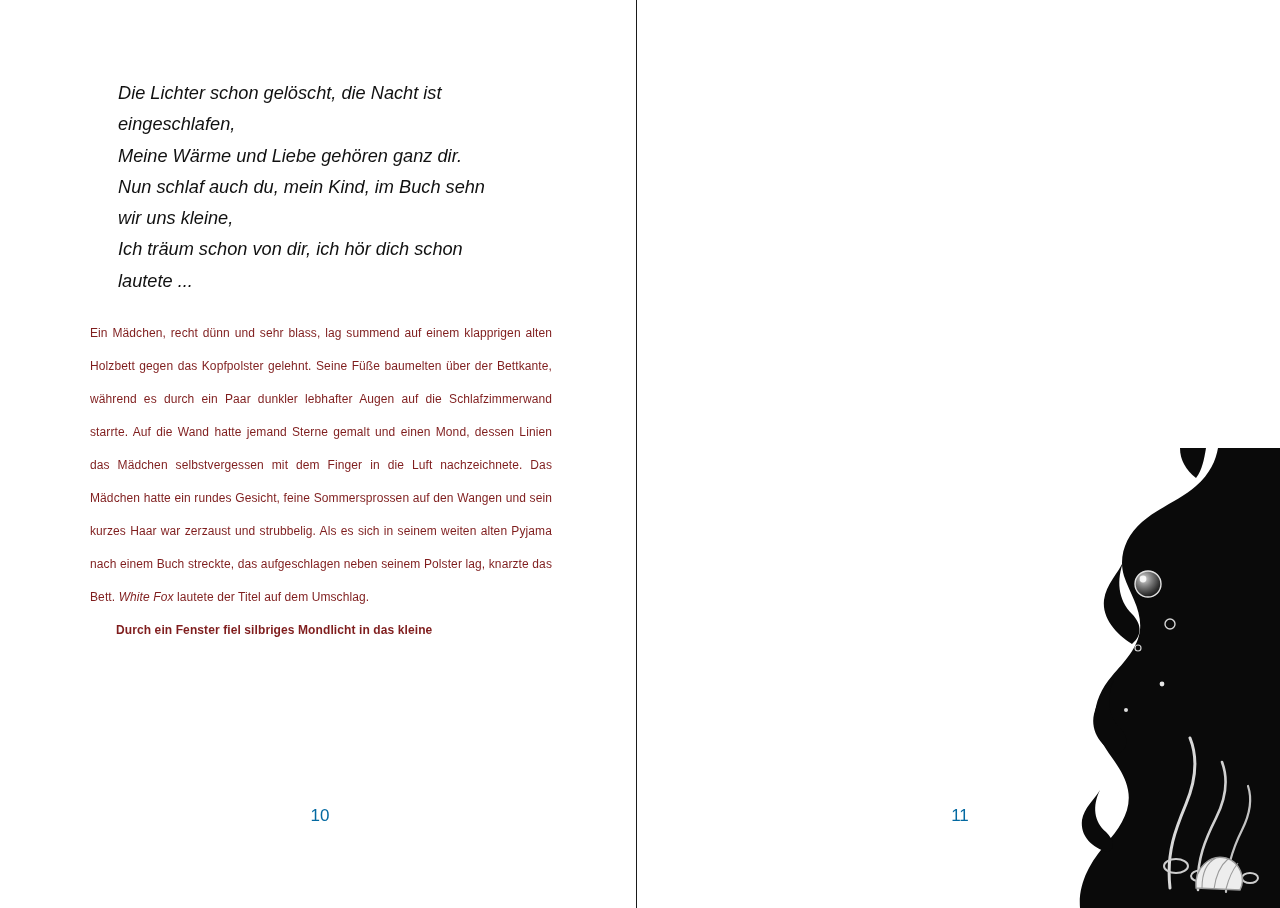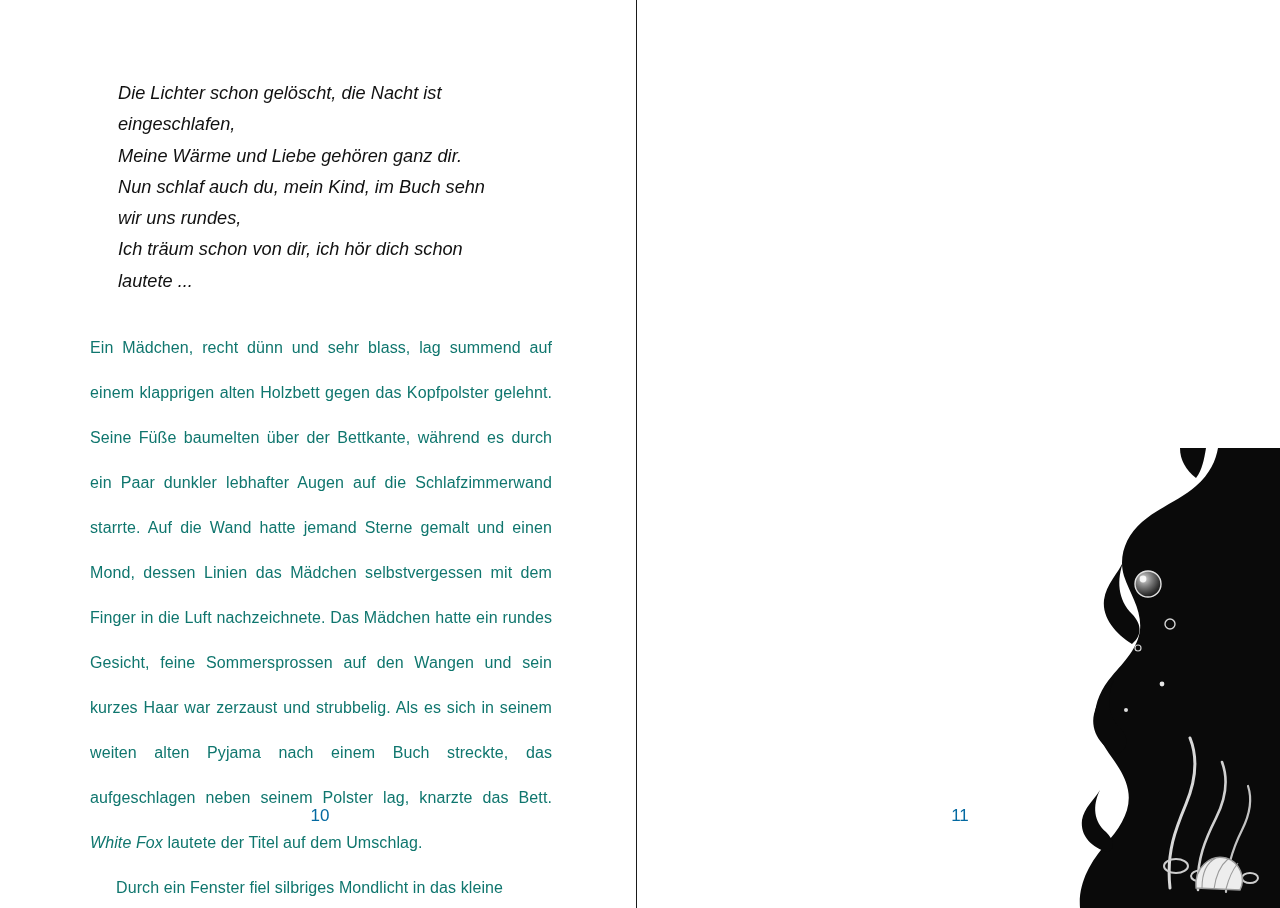--- a/index.html
+++ b/index.html
@@ -40,40 +40,40 @@
   .page-right { padding: 0 95px 0 90px; }
 
   .body-area {
     position: absolute;
     top: 78px;
   }
   .page-left .body-area  { left: 90px; width: 462px; }
 
   p {
     margin: 0;
-    font-size: 16px;
-    line-height: 45px;
+    font-size: 12px;
+    line-height: 33px;
     text-align: justify;
     text-justify: inter-word;
     letter-spacing: 0.1px;
-    color: #0f766e;
+    color: #7f1d1d;
     -webkit-hyphens: manual;
     hyphens: manual;
   }
   .poem {
     font-style: italic;
     font-size: 18.2px;
     line-height: 31.3px;
     text-align: left;
-    margin-bottom: 28px;
+    margin-bottom: 20px;
     padding-left: 28px;
   }
   .poem .ln { display: block; white-space: pre-wrap; }
 
-  .indent { text-indent: 26px; }
+  .indent { text-indent: 26px; font-weight: bold; }
 
   .italic { font-style: italic; }
 
   .folio {
     position: absolute;
     bottom: 82px;
     width: 100%;
     left: 0;
     text-align: center;
     font-size: 17px;
@@ -98,21 +98,21 @@
 
 <div class="spread">
 
   <div class="page page-left">
     <div class="body-area">
       <div class="poem">
         <span class="ln">Die Lichter schon gelöscht, die Nacht ist</span>
         <span class="ln">eingeschlafen,</span>
         <span class="ln">Meine Wärme und Liebe gehören ganz dir.</span>
         <span class="ln">Nun schlaf auch du, mein Kind, im Buch sehn</span>
-        <span class="ln">wir uns rundes,</span>
+        <span class="ln">wir uns kleine,</span>
         <span class="ln">Ich träum schon von dir, ich hör dich schon</span>
         <span class="ln">lautete ...</span>
       </div>
 
       <p>
         <span>Ein Mädchen, recht dünn und sehr blass, lag summend auf einem klapprigen alten Holzbett gegen das Kopfpolster gelehnt. Seine Füße baumelten über der Bettkante, während es durch ein Paar dunkler lebhafter Augen auf die Schlafzimmerwand starrte. Auf die Wand hatte jemand Sterne gemalt und einen Mond, dessen Linien das Mädchen selbstvergessen mit dem Finger in die Luft nachzeichnete. Das Mädchen hatte ein rundes Gesicht, feine Sommersprossen auf den Wangen und sein kurzes Haar war zerzaust und strubbelig. Als es sich in seinem weiten alten Pyjama nach einem Buch streckte, das aufgeschlagen neben seinem Polster lag, knarzte das Bett. </span><span class="italic">White Fox</span><span> lautete der Titel auf dem Umschlag.</span>
       </p>
       <p class="indent">
         <span>Durch ein Fenster fiel silbriges Mondlicht in das kleine</span>
       </p>

